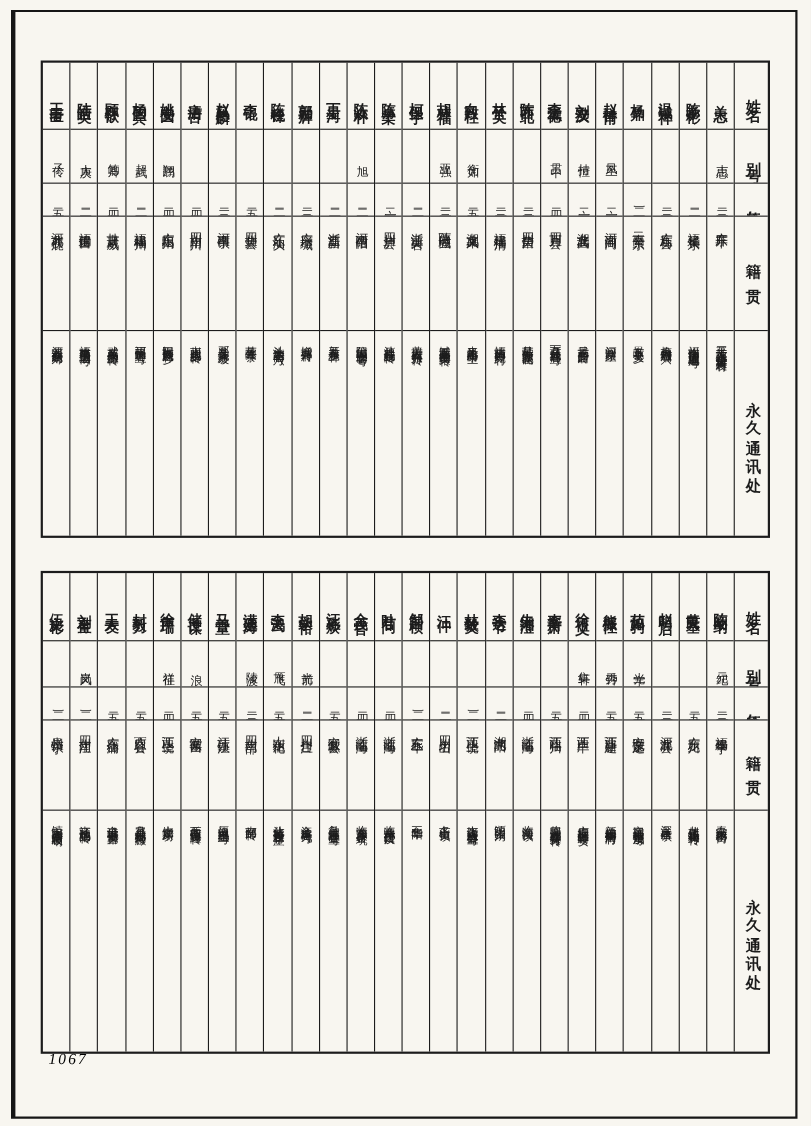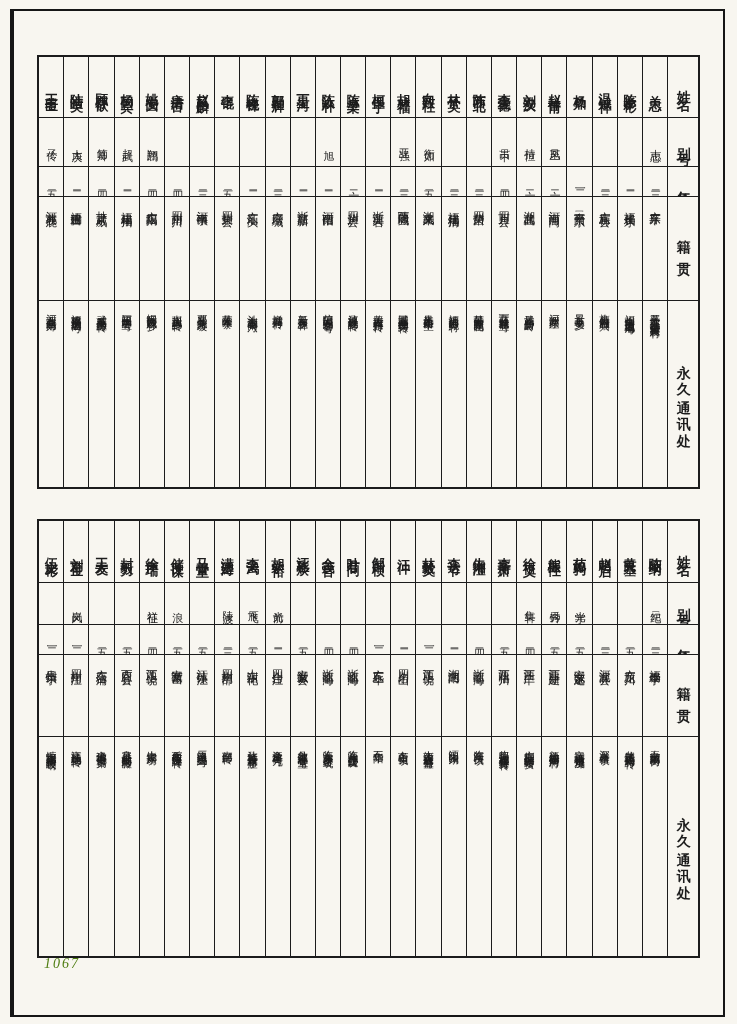--- a/index.html
+++ b/index.html
@@ -56,21 +56,21 @@
   .header-col .cell { align-items:center; }
   .header-col .vtext { font-weight:700; font-size:14px; }
   .hdr-name   .vtext { letter-spacing:0.55em; }
   .hdr-alias  .vtext { letter-spacing:0.45em; }
   .hdr-age    .vtext { letter-spacing:0.1em; }
   .hdr-origin .vtext { letter-spacing:1.6em; }
   .hdr-addr   .vtext { letter-spacing:1.25em; }
 
   .page-number {
     position:absolute; left:44px; top:956px;
-    font-size:14px; letter-spacing:2px; font-style:italic; color:#4d7c0f;
+    font-size:14px; letter-spacing:2px; font-style:italic; color:#000000;
   }
 </style>
 </head>
 <body>
 
 <div class="page">
   <div class="frame"></div>
 
   <div class="table t1" id="table1">
     <div class="col header-col">

